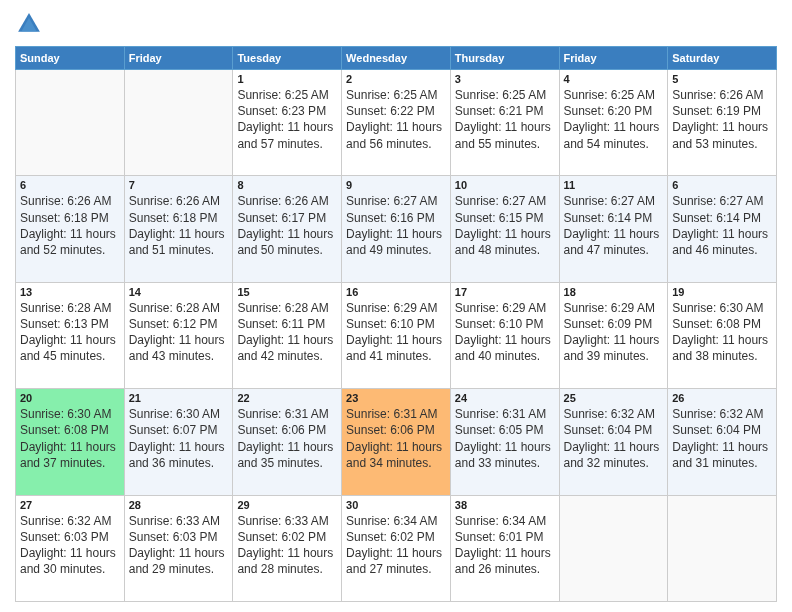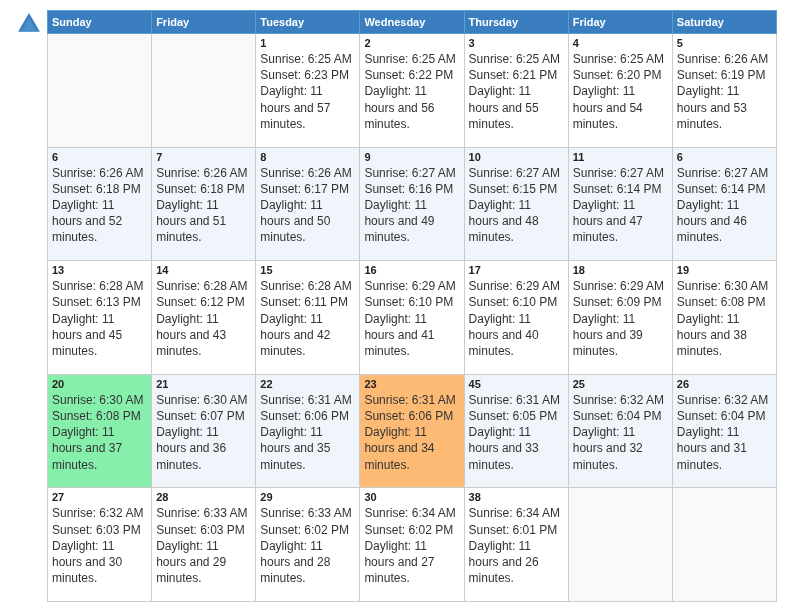--- a/index.html
+++ b/index.html
@@ -8,21 +8,21 @@
       height: 612px;
       font-family: Arial, sans-serif;
       background: #fff;
       overflow: hidden;
     }
     .page {
       width: 792px;
       height: 612px;
       padding: 10px 15px;
       display: flex;
-      flex-direction: row;
+      flex-direction: column;
     }
     .header {
       display: flex;
       justify-content: space-between;
       align-items: flex-start;
       margin-bottom: 8px;
     }
     .logo {
       display: flex;
       align-items: center;
@@ -272,21 +272,21 @@
 Sunset: 6:06 PM
 Daylight: 11 hours and 35 minutes.</div>
           </td>
           <td style="background: #fdba74;">
             <span class="day-num">23</span>
             <div class="day-info">Sunrise: 6:31 AM
 Sunset: 6:06 PM
 Daylight: 11 hours and 34 minutes.</div>
           </td>
           <td style="background: rgb(240, 245, 251);">
-            <span class="day-num">45</span>
+            <span class="day-num">24</span>
             <div class="day-info">Sunrise: 6:31 AM
 Sunset: 6:05 PM
 Daylight: 11 hours and 33 minutes.</div>
           </td>
           <td style="background: rgb(240, 245, 251);">
             <span class="day-num">25</span>
             <div class="day-info">Sunrise: 6:32 AM
 Sunset: 6:04 PM
 Daylight: 11 hours and 32 minutes.</div>
           </td>

